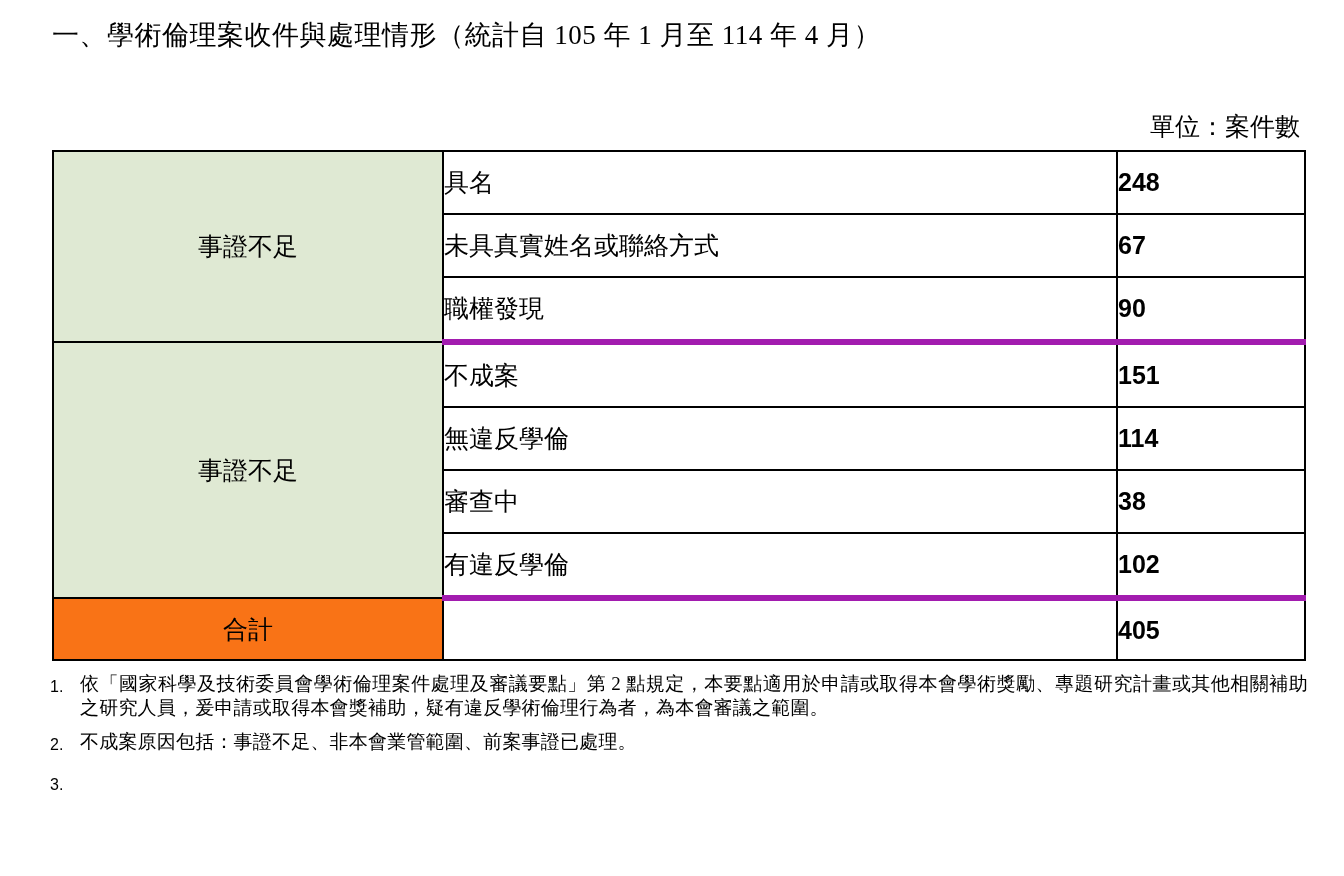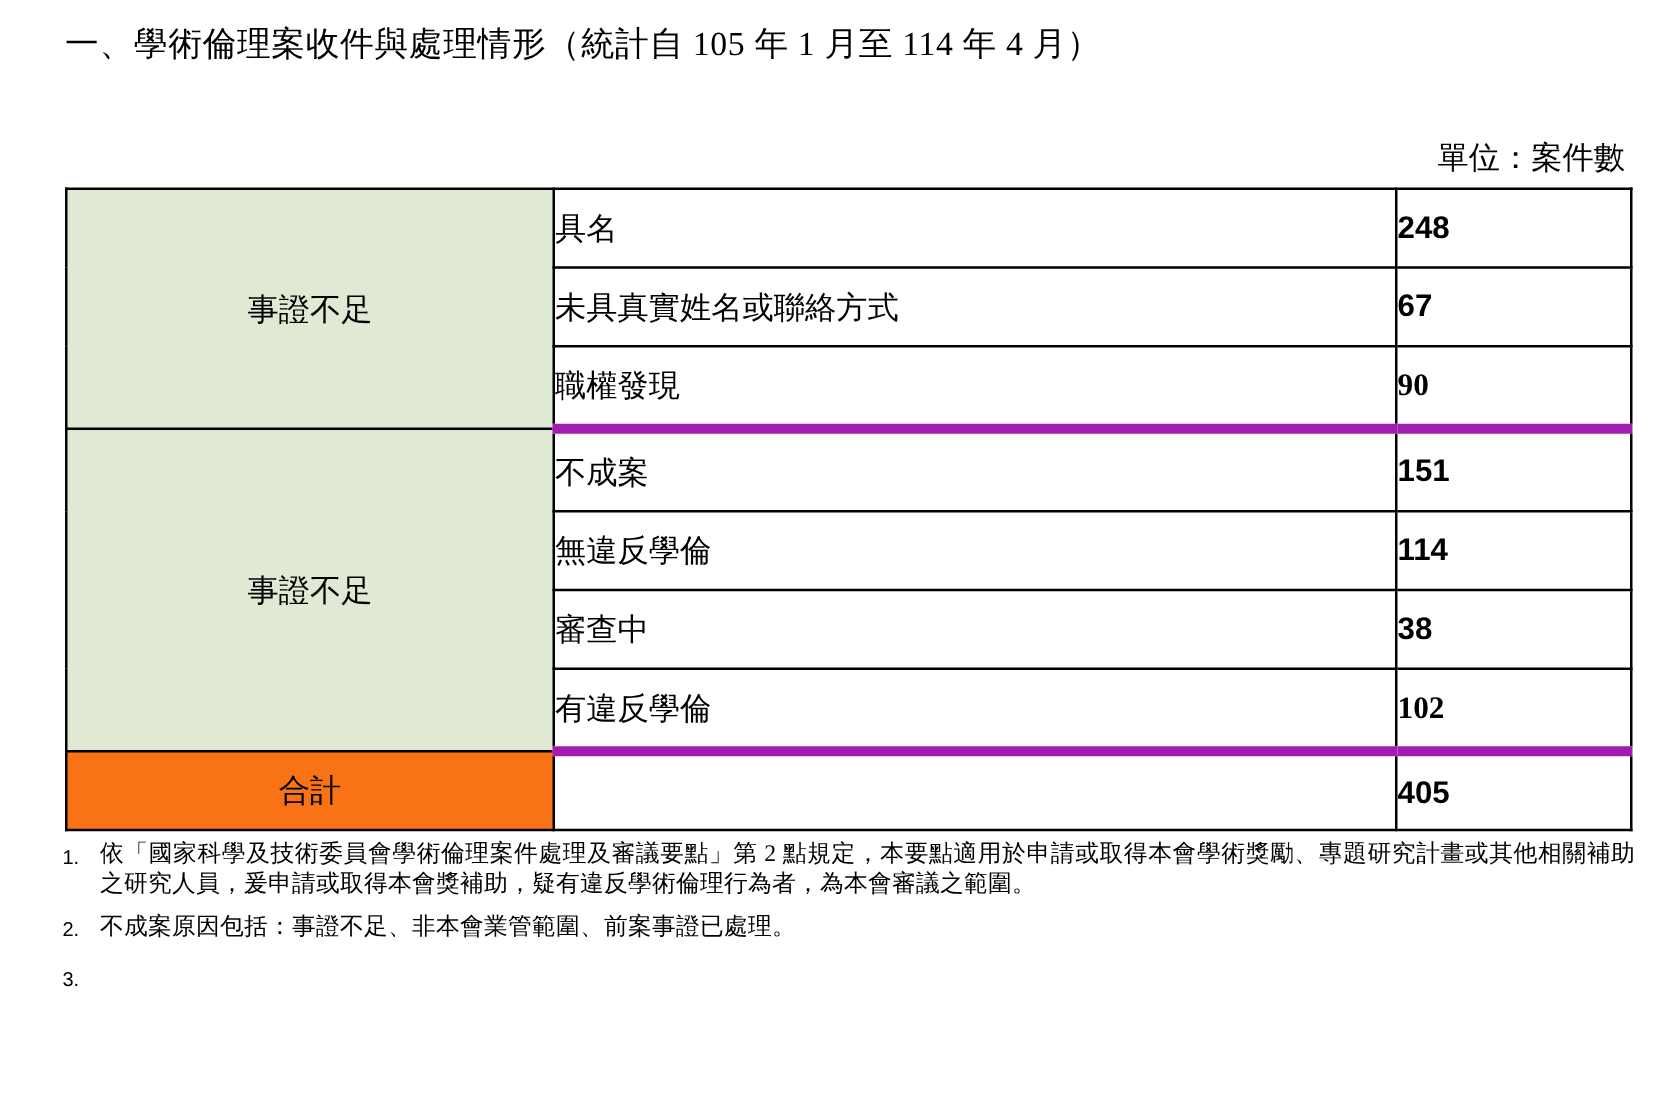--- a/index.html
+++ b/index.html
@@ -80,22 +80,21 @@
 
   td.value-cell {
     width: 186px;
     text-align: left;
     font-weight: bold;
     font-size: 24px;
     font-family: "Liberation Sans", sans-serif;
   }
 
   tr.section-end td {
-    border-bottom: 8px solid #a21caf;
-    font-family: Liberation Serif, serif;
+    border-bottom: 6px solid #a21caf;
   }
 
   tr.total-row td.total-label {
     background: #f97316;
     text-align: center;
     font-size: 25px;
   }
   tr.total-row td.total-blank {
     background: #ffffff;
   }

